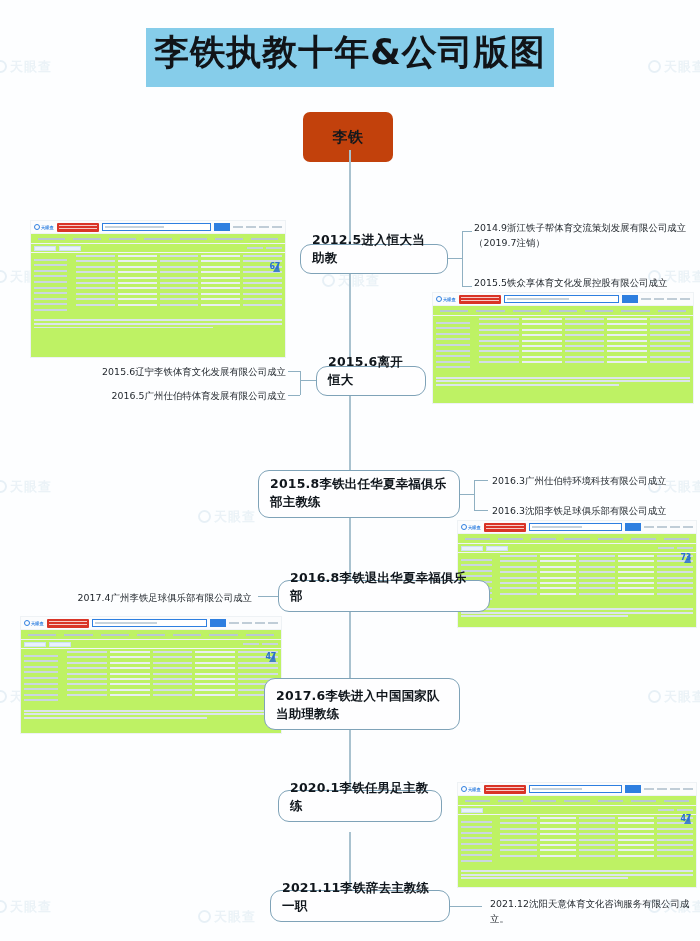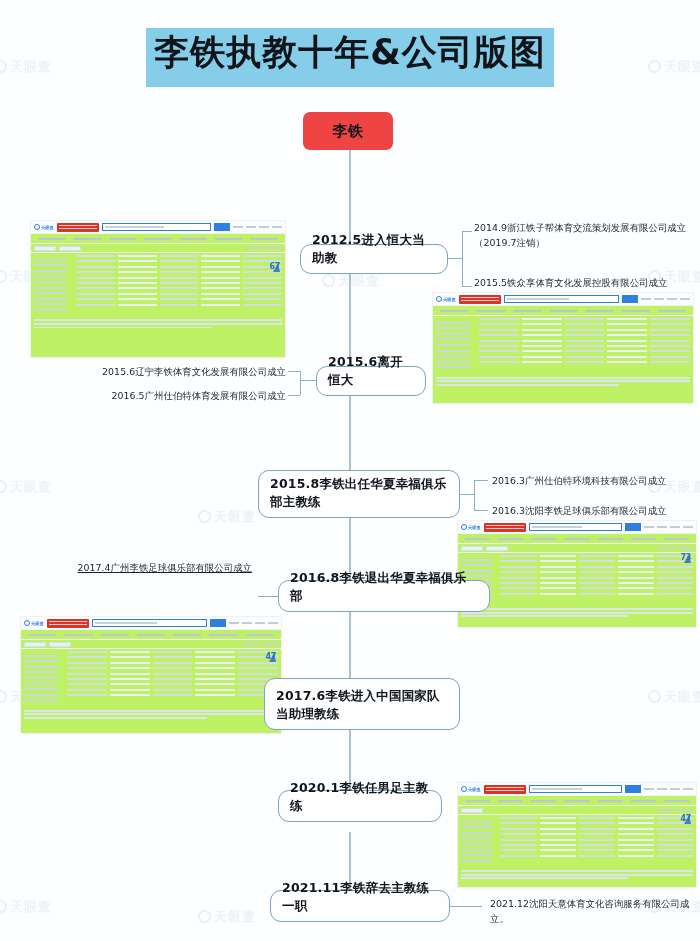--- a/index.html
+++ b/index.html
@@ -66,22 +66,22 @@
     background: #a9c2cf;
     left: 349px;
   }
 
   
   .root-node {
     position: absolute;
     left: 303px;
     top: 112px;
     width: 90px;
-    height: 38px;
-    background: #ef4444;
+    height: 50px;
+    background: #c2410c;
     border-radius: 7px;
     display: flex;
     align-items: center;
     justify-content: center;
     color: #14181c;
     font-size: 15px;
     font-weight: bold;
     letter-spacing: .5px;
   }
 
@@ -654,21 +654,21 @@
     <svg class="spark" viewBox="0 0 12 11">
         <path d="M0 10 L4 10 L9 1 L11 10 Z" fill="#2a6fd1" opacity=".85"></path>
       </svg>
   </div>
 
   <div class="tl-node" style="left:278px; top:580px; width:212px; height:32px; justify-content:center;">
     <span>2016.8李铁退出华夏幸福俱乐部</span>
   </div>
 
   <div class="conn h" style="left:258px; top:596px; width:20px;"></div>
-  <div class="ann left" style="left:48px; top:560px; width:204px;text-decoration:underline;">2017.4广州李铁足球俱乐部有限公司成立</div>
+  <div class="ann left" style="left:48px; top:590px; width:204px;">2017.4广州李铁足球俱乐部有限公司成立</div>
 
   <div class="shot" style="left:20px; top:616px; width:262px; height:118px;">
     <div class="bar">
       <span class="logo">
           <span class="ring"></span>
           <span class="lg">天眼查</span>
         </span>
       <span class="redad"></span>
       <span class="srch">
           <i></i>

